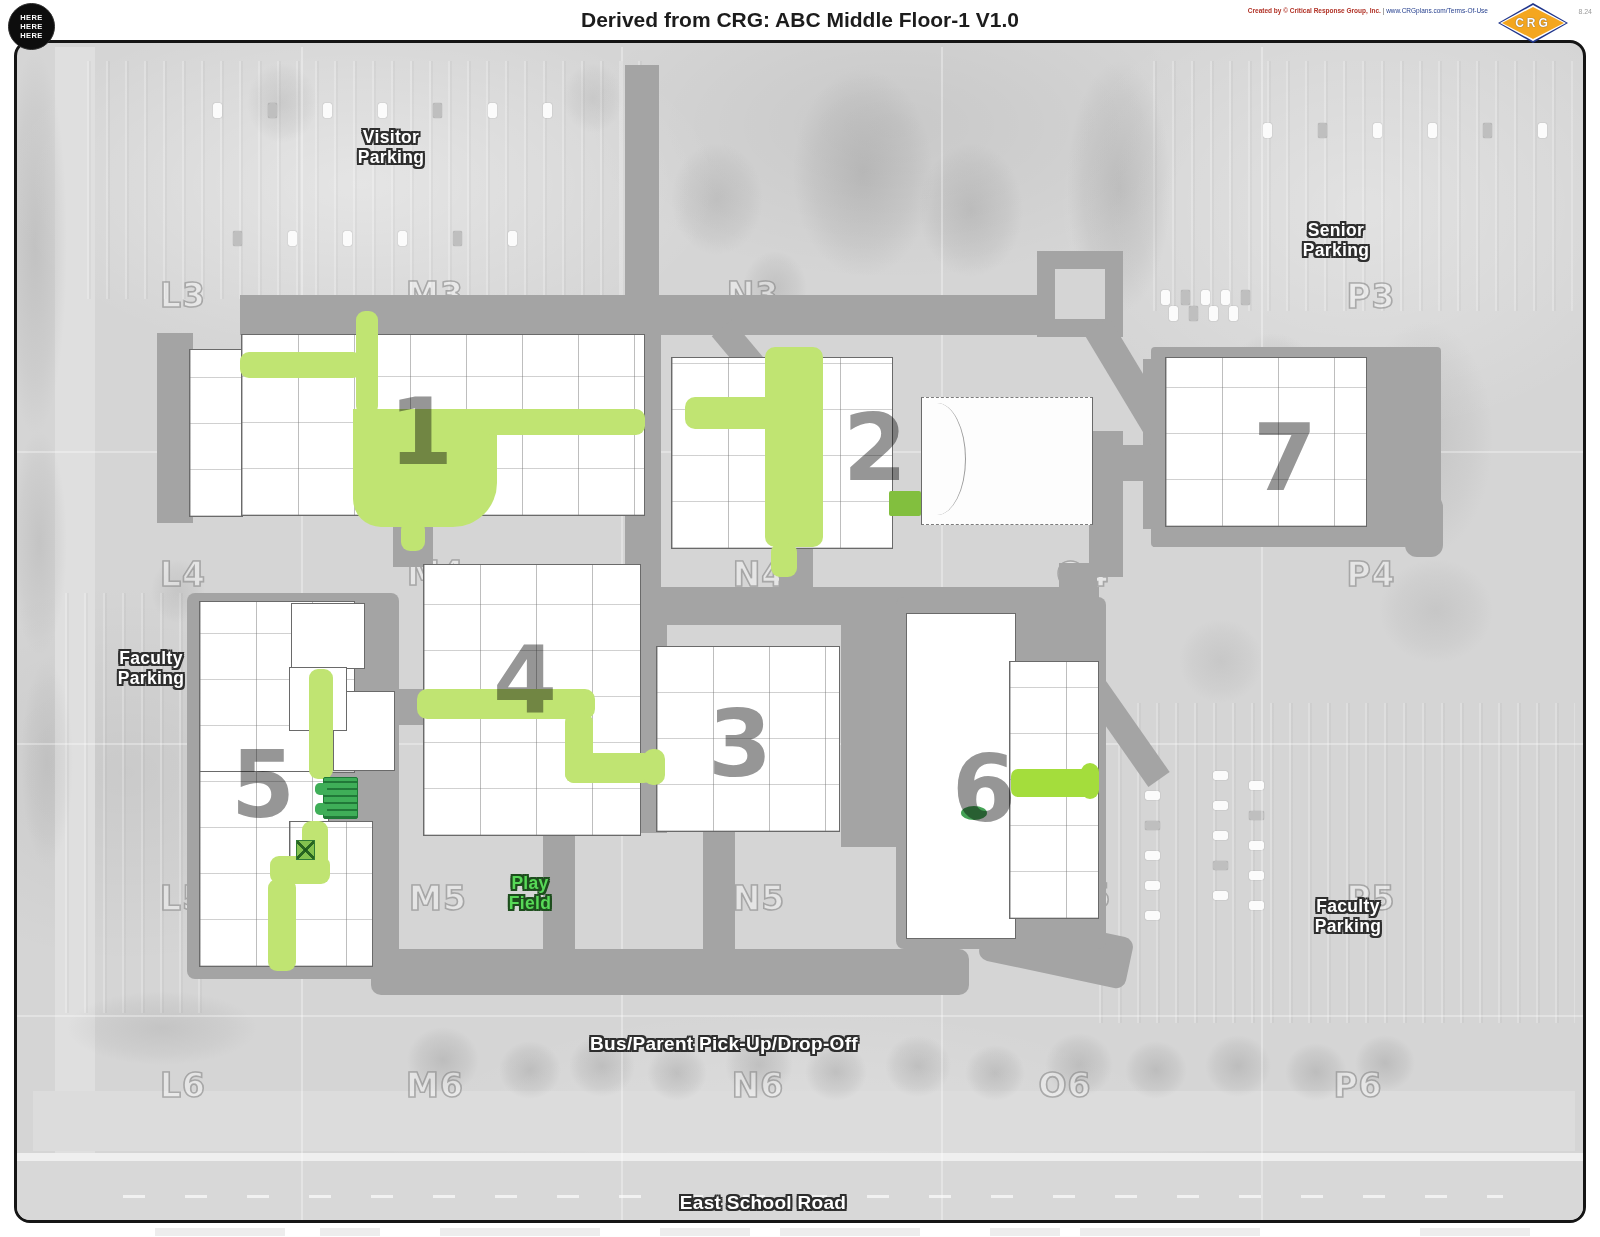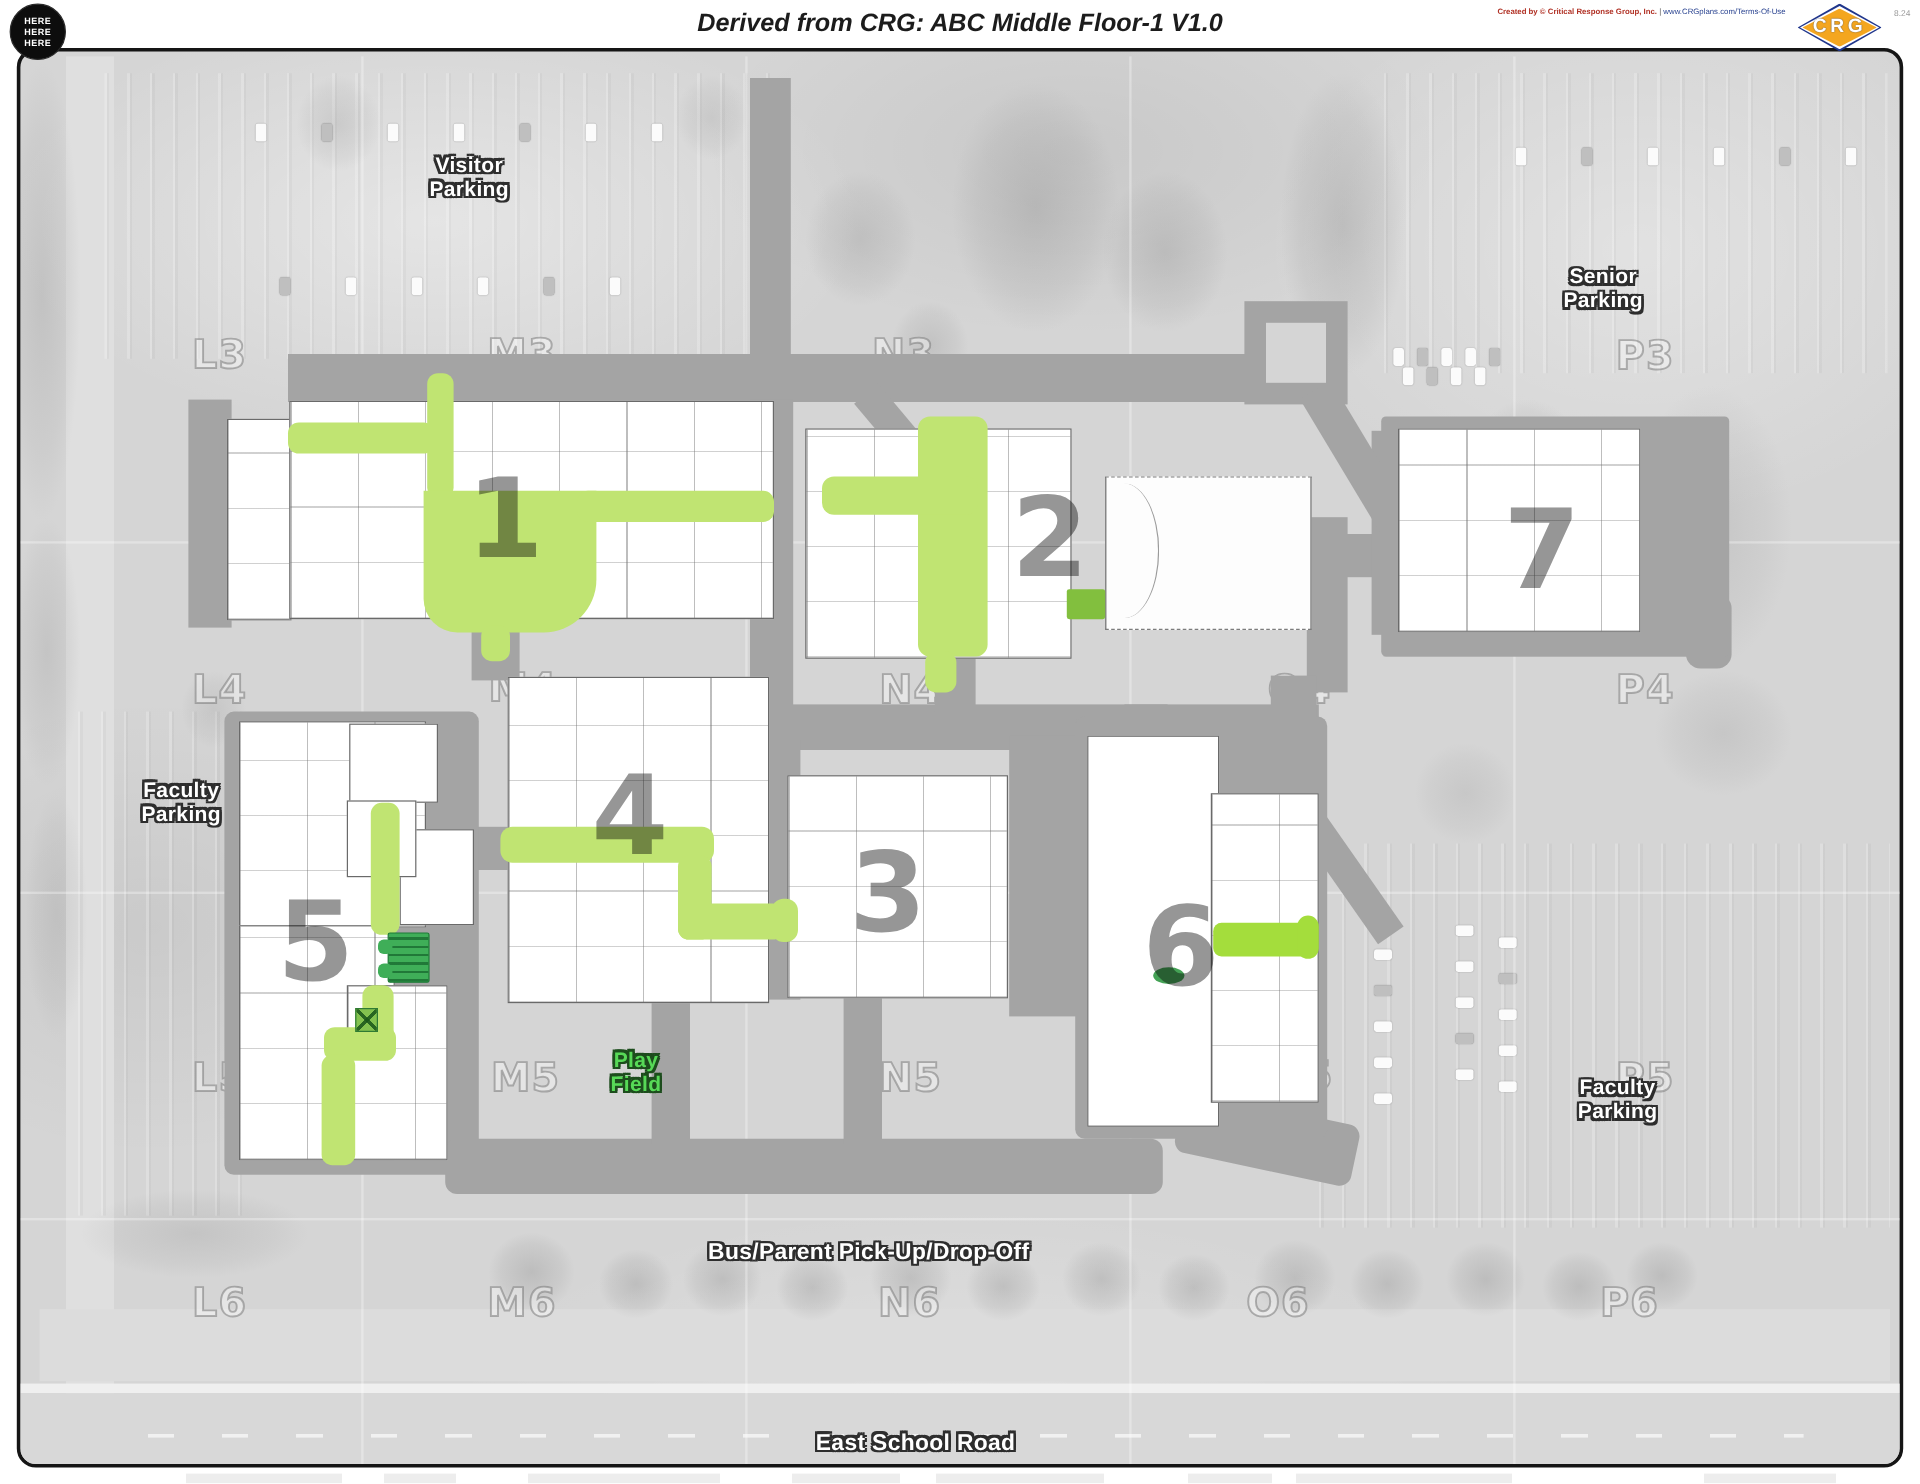--- a/index.html
+++ b/index.html
@@ -4,33 +4,33 @@
 <style>
   * { box-sizing: border-box; margin: 0; padding: 0; }
   html,body { width:1600px; height:1237px; background:#fff; font-family:"Liberation Sans",sans-serif; position:relative; overflow:hidden; }
 
   
   #header { position:absolute; left:0; top:0; width:1600px; height:40px; background:#fff; z-index:20; }
   #logo-circle { position:absolute; left:8px; top:3px; width:47px; height:47px; border-radius:50%;
     background:#0d0d0d; border:1px solid #2b2b2b; display:flex; flex-direction:column; align-items:center; justify-content:center;
     color:#fff; font-size:7.5px; font-weight:bold; line-height:1.2; letter-spacing:.4px; z-index:30; }
   #page-title { position:absolute; left:50%; transform:translateX(-50%); top:8px; font-size:21px; font-weight:bold;
-    font-style:italic; color:#1c1c1c; white-space:nowrap; }
+    color:#1c1c1c; white-space:nowrap; }
   #credit-line { position:absolute; right:112px; top:7px; font-size:6.5px; white-space:nowrap; }
   #credit-line .created { color:#b13226; font-weight:bold; }
   #credit-line .sep { color:#555; }
   #credit-line .link { color:#27418f; }
   #version-tag { position:absolute; right:8px; top:8px; font-size:7px; color:#9a9a9a; }
   #crg-logo { position:absolute; right:32px; top:3px; width:70px; height:40px; z-index:30; }
   .crg-d { position:absolute; clip-path:polygon(50% 0,100% 50%,50% 100%,0 50%); }
   .crg-d1 { inset:0; background:#20368c; }
   .crg-d2 { inset:2px; background:#ffffff; }
   .crg-d3 { inset:4px; background:#f4a61f; }
   #crg-text { position:absolute; inset:0; display:flex; align-items:center; justify-content:center;
-    color:#fff; font-weight:bold; font-size:16px; letter-spacing:3px; text-shadow:0 0 1px rgba(20,40,90,.9); }
+    color:#fff; font-weight:bold; font-size:12px; letter-spacing:3px; text-shadow:0 0 1px rgba(20,40,90,.9); }
 
   
   #map { position:absolute; left:14px; top:40px; width:1572px; height:1183px; background:#d5d5d5;
     border:3px solid #151515; border-radius:16px; overflow:hidden; z-index:5; }
 
   #wash { position:absolute; inset:0; z-index:1;
     background:
       radial-gradient(600px 300px at 22% 12%, rgba(255,255,255,.38), transparent 60%),
       radial-gradient(520px 380px at 86% 14%, rgba(255,255,255,.30), transparent 60%),
       radial-gradient(720px 300px at 50% 97%, rgba(255,255,255,.28), transparent 60%),

